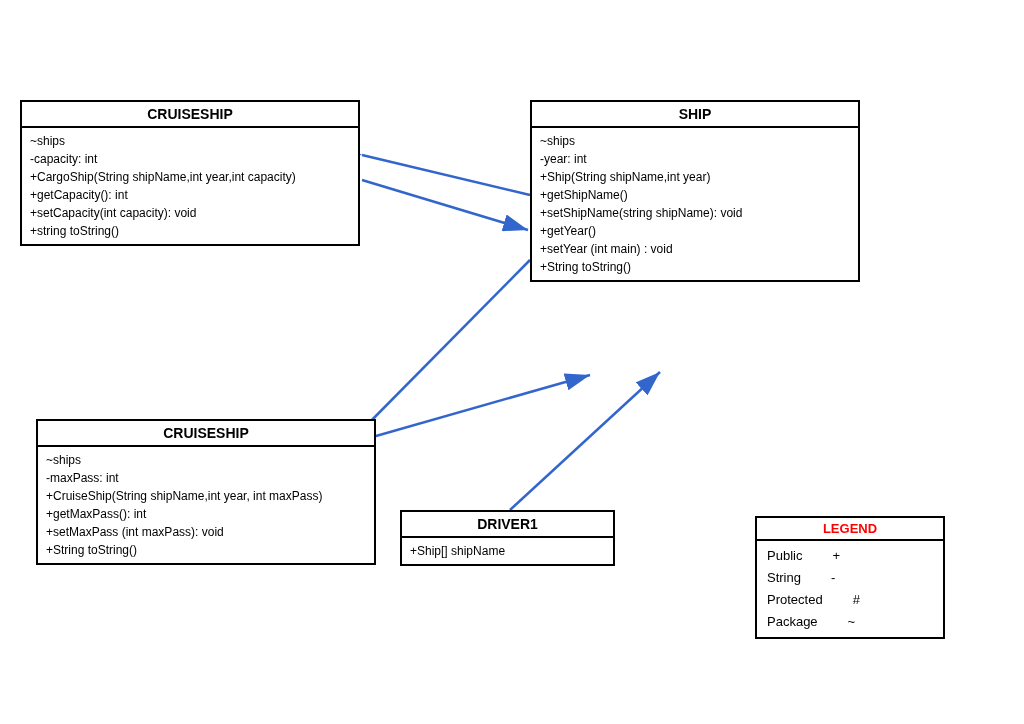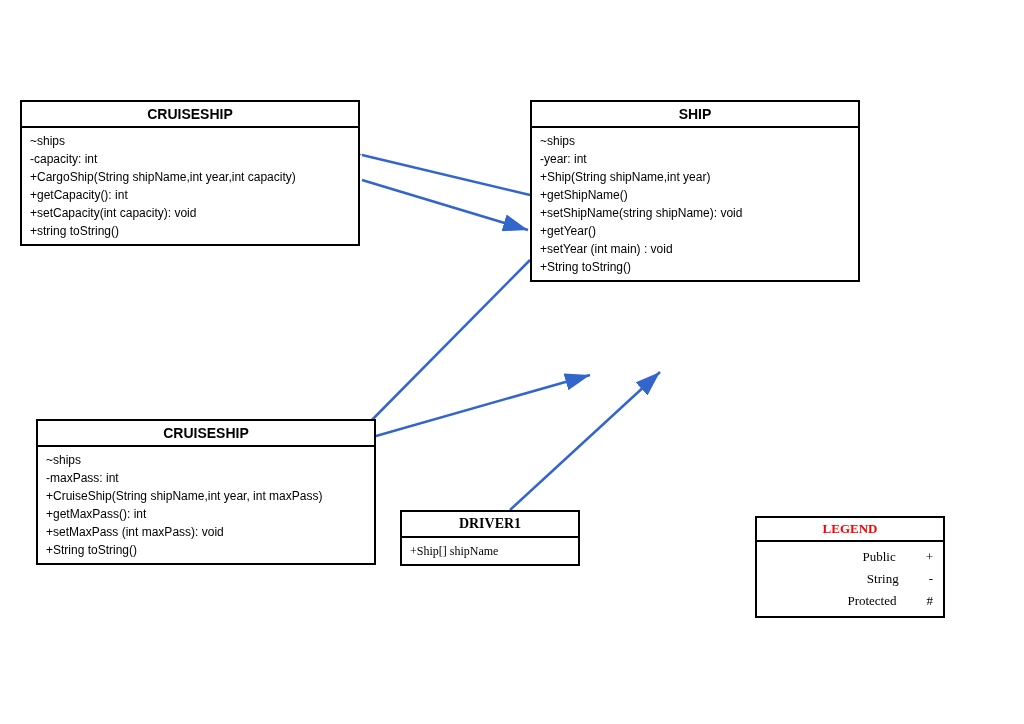--- a/index.html
+++ b/index.html
@@ -38,39 +38,38 @@
       padding: 4px 8px;
       line-height: 1.5;
       font-size: 12px;
     }
 
     
     .legend-box {
       position: absolute;
       border: 2px solid #000;
       background: #fff;
-      font-family: Liberation Serif, serif;
     }
 
     .legend-box .legend-header {
       text-align: center;
       font-weight: bold;
       color: red;
       border-bottom: 2px solid #000;
       padding: 3px 8px;
       font-size: 13px;
     }
 
     .legend-box .legend-body {
       padding: 4px 10px;
     }
 
     .legend-row {
       display: flex;
-      justify-content: flex-end;
+      justify-content: flex-start;
       gap: 30px;
       line-height: 1.7;
     }
 
     
     .arrows-svg {
       position: absolute;
       top: 0;
       left: 0;
       width: 1024px;
@@ -136,21 +135,21 @@
     <div class="class-body">
       <div>~ships</div>
       <div>-maxPass: int</div>
       <div>+CruiseShip(String shipName,int year, int maxPass)</div>
       <div>+getMaxPass(): int</div>
       <div>+setMaxPass (int maxPass): void</div>
       <div>+String toString()</div>
     </div>
   </div>
 
-  <div class="uml-box" style="left:400px; top:510px; width:180px;font-family:Liberation Serif, serif;">
+  <div class="uml-box" style="left:400px; top:510px; width:215px;">
     <div class="class-header">DRIVER1</div>
     <div class="class-body">
       <div>+Ship[] shipName</div>
     </div>
   </div>
 
   <div class="legend-box" style="left:755px; top:516px; width:190px;">
     <div class="legend-header">LEGEND</div>
     <div class="legend-body">
       <div class="legend-row">
@@ -158,16 +157,20 @@
         <span>+</span>
       </div>
       <div class="legend-row">
         <span>String</span>
         <span>-</span>
       </div>
       <div class="legend-row">
         <span>Protected</span>
         <span>#</span>
       </div>
+      <div class="legend-row">
+        <span>Package</span>
+        <span>~</span>
+      </div>
     </div>
   </div>
 
 </div>
 
 </body></html>

